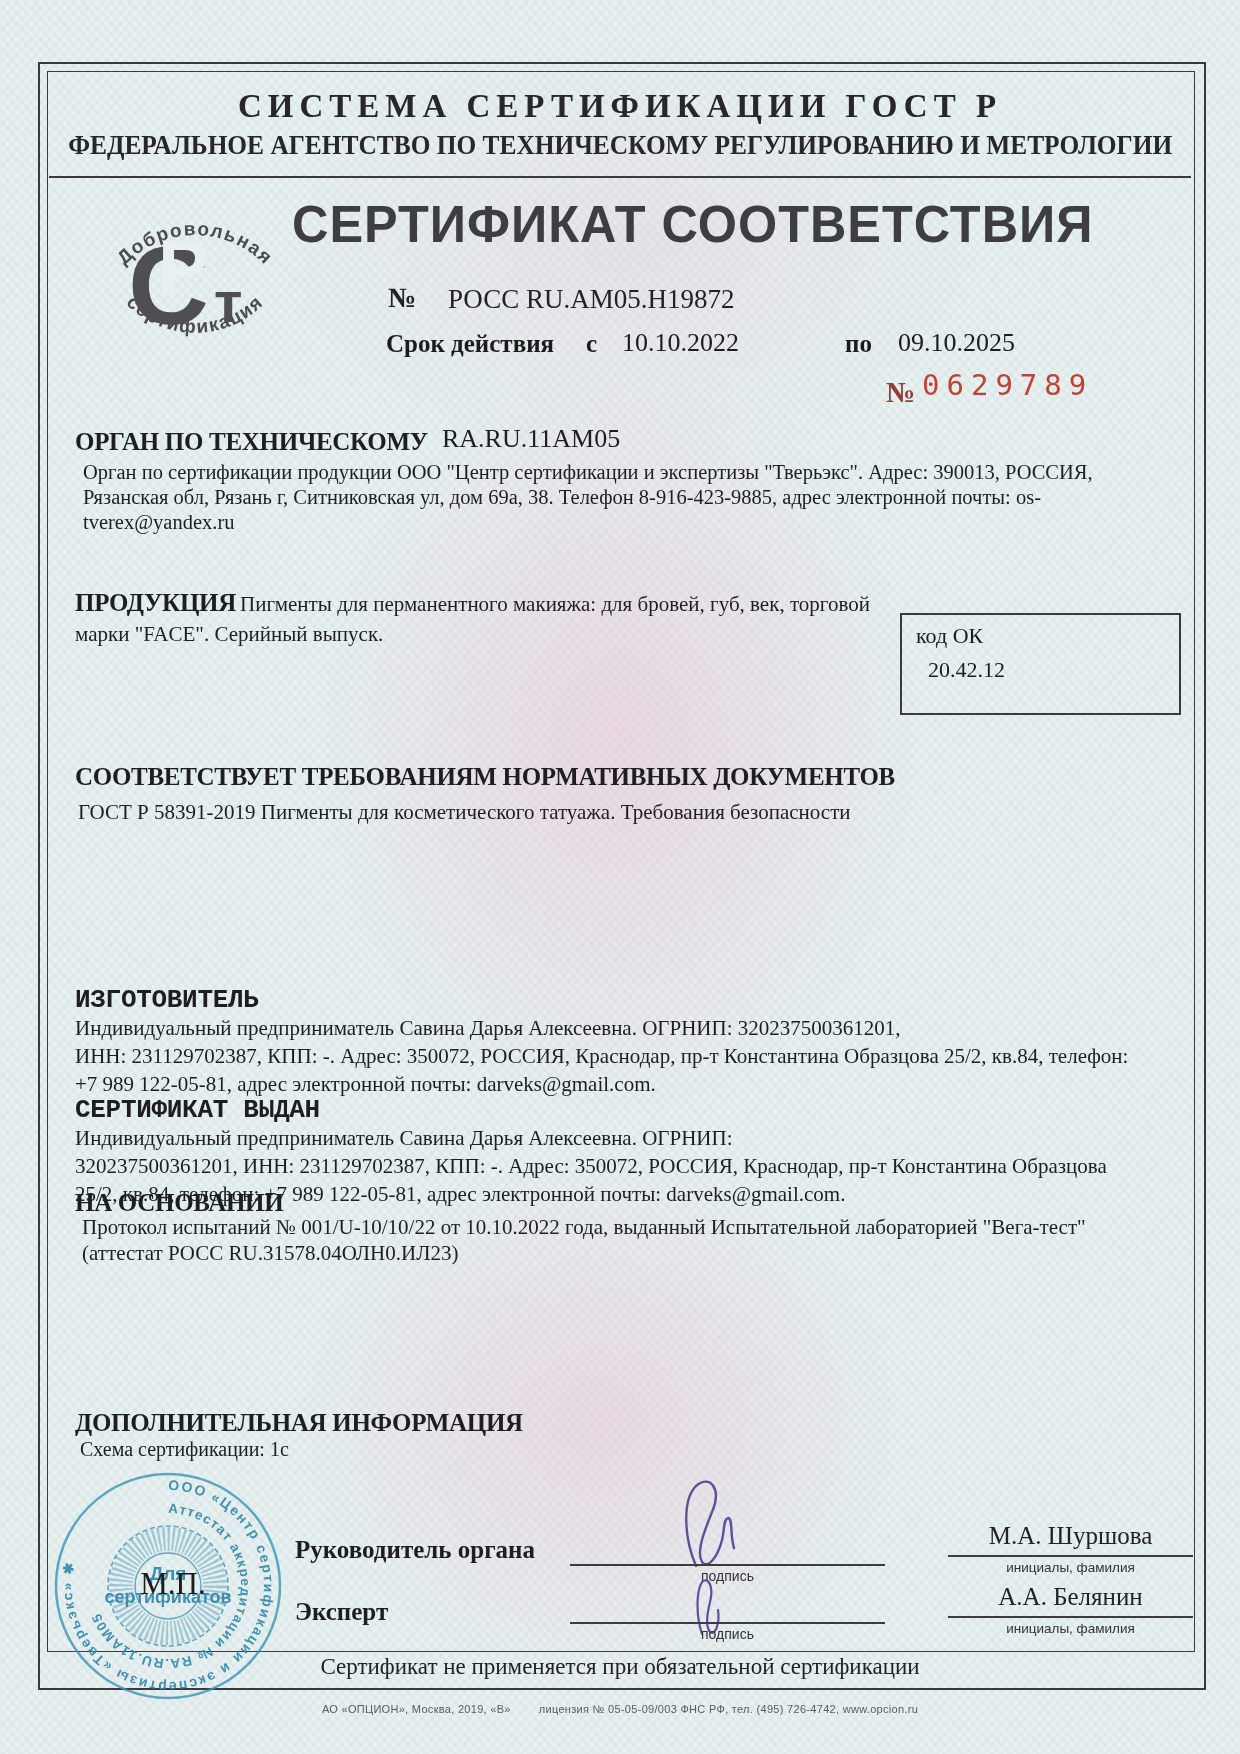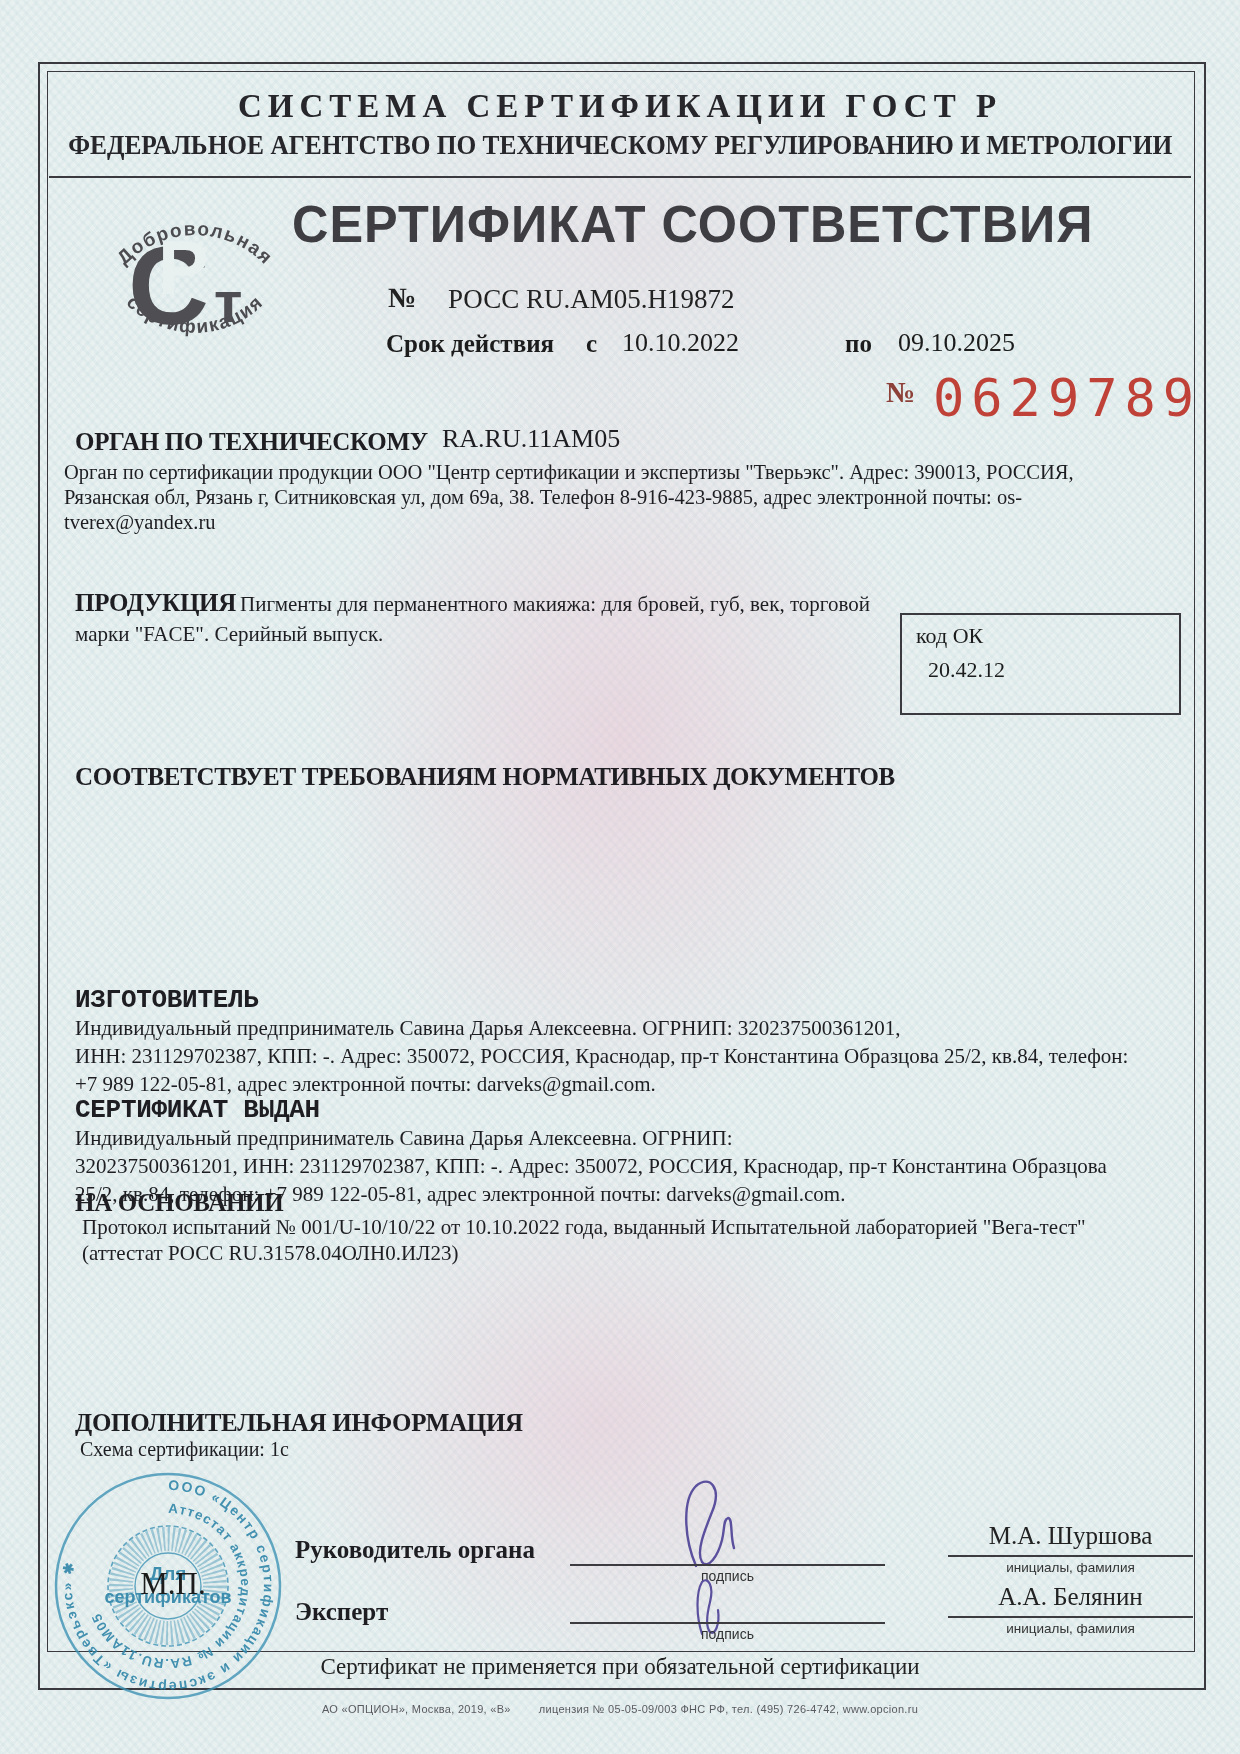--- a/index.html
+++ b/index.html
@@ -24,22 +24,22 @@
   .big-title{left:292px;top:194px;font-family:"Liberation Sans",sans-serif;font-size:52px;font-weight:bold;
     letter-spacing:1px;color:#3e3d42;transform:scaleX(.97);transform-origin:left;white-space:nowrap;}
   .certno-label{left:388px;top:282px;font-size:28px;font-weight:bold;color:#222;}
   .certno-value{left:448px;top:284px;font-size:27px;color:#222;}
   .validity-label{left:386px;top:330px;font-size:25px;font-weight:bold;}
   .v-c{left:586px;top:330px;font-size:25px;font-weight:bold;}
   .v-from{left:622px;top:328px;font-size:26px;}
   .v-po{left:845px;top:330px;font-size:25px;font-weight:bold;}
   .v-to{left:898px;top:328px;font-size:26px;}
   .blank-no-label{left:886px;top:376px;font-size:29px;font-weight:bold;color:#8c4038;}
-  .blank-no-value{left:922px;top:368px;font-family:"DejaVu Sans Mono",monospace;font-size:52px;
-    letter-spacing:7px;color:#bf4138;margin-left:11px;}
+  .blank-no-value{left:922px;top:368px;font-family:"DejaVu Sans Mono",monospace;font-size:29px;
+    letter-spacing:7px;color:#bf4138;}
   .sec-label{font-weight:bold;font-size:25px;letter-spacing:-0.3px;color:#1d1d22;}
   .sec-label.big{font-size:26px;font-family:Liberation Mono, monospace;}
   .body-text{font-size:21px;color:#1d1d22;}
   .pre{white-space:pre-line;}
   .code-box{border:2px solid #3a393f;}
   .code-box .cb-label{position:absolute;left:14px;top:8px;font-size:22px;}
   .code-box .cb-value{position:absolute;left:26px;top:42px;font-size:22px;}
   .sig-role{font-size:25px;font-weight:bold;color:#1d1d22;}
   .sig-line{border-bottom:2px solid #3b3b40;}
   .sig-cap{font-family:"Liberation Sans",sans-serif;font-size:14px;color:#333;text-align:center;}
@@ -86,35 +86,36 @@
   <div class="abs v-c">с</div>
   <div class="abs v-from">10.10.2022</div>
   <div class="abs v-po">по</div>
   <div class="abs v-to">09.10.2025</div>
 
   <div class="abs blank-no-label">№</div>
   <div class="abs blank-no-value">0629789</div>
 
   <div class="abs sec-label" style="left:75px;top:428px;">ОРГАН ПО ТЕХНИЧЕСКОМУ</div>
   <div class="abs body-text" style="left:442px;top:424px;font-size:26px;">RA.RU.11АМ05</div>
-  <div class="abs body-text pre" style="left:64px;top:460px;width:1060px;line-height:25px;font-size:20.5px;">Орган по сертификации продукции ООО "Центр сертификации и экспертизы "Тверьэкс". Адрес: 390013, РОССИЯ,
+  <div class="abs body-text pre" style="left:83px;top:460px;width:1060px;line-height:25px;font-size:20.5px;">Орган по сертификации продукции ООО "Центр сертификации и экспертизы "Тверьэкс". Адрес: 390013, РОССИЯ,
 Рязанская обл, Рязань г, Ситниковская ул, дом 69а, 38. Телефон 8-916-423-9885, адрес электронной почты: os-
 tverex@yandex.ru</div>
 
   <div class="abs" style="left:75px;top:588px;width:800px;line-height:29px;">
     <span class="sec-label">ПРОДУКЦИЯ</span>
     <span class="body-text pre">Пигменты для перманентного макияжа: для бровей, губ, век, торговой
 марки "FACE". Серийный выпуск.</span>
   </div>
   <div class="abs code-box" style="left:900px;top:613px;width:277px;height:98px;">
     <span class="cb-label">код ОК</span>
     <span class="cb-value">20.42.12</span>
   </div>
 
   <div class="abs sec-label" style="left:75px;top:763px;">СООТВЕТСТВУЕТ ТРЕБОВАНИЯМ НОРМАТИВНЫХ ДОКУМЕНТОВ</div>
+  <div class="abs body-text" style="left:78px;top:800px;width:820px;">ГОСТ Р 58391-2019 Пигменты для косметического татуажа. Требования безопасности</div>
 
   <div class="abs pre" style="left:75px;top:960px;width:1075px;line-height:27px;">
     <span class="sec-label big">ИЗГОТОВИТЕЛЬ</span>
     <span class="body-text">Индивидуальный предприниматель Савина Дарья Алексеевна. ОГРНИП: 320237500361201,
 ИНН: 231129702387, КПП: -. Адрес: 350072, РОССИЯ, Краснодар, пр-т Константина Образцова 25/2, кв.84, телефон:
 +7 989 122-05-81, адрес электронной почты: darveks@gmail.com.</span>
   </div>
 
   <div class="abs pre" style="left:75px;top:1070px;width:1075px;line-height:27px;">
     <span class="sec-label big">СЕРТИФИКАТ ВЫДАН</span>

